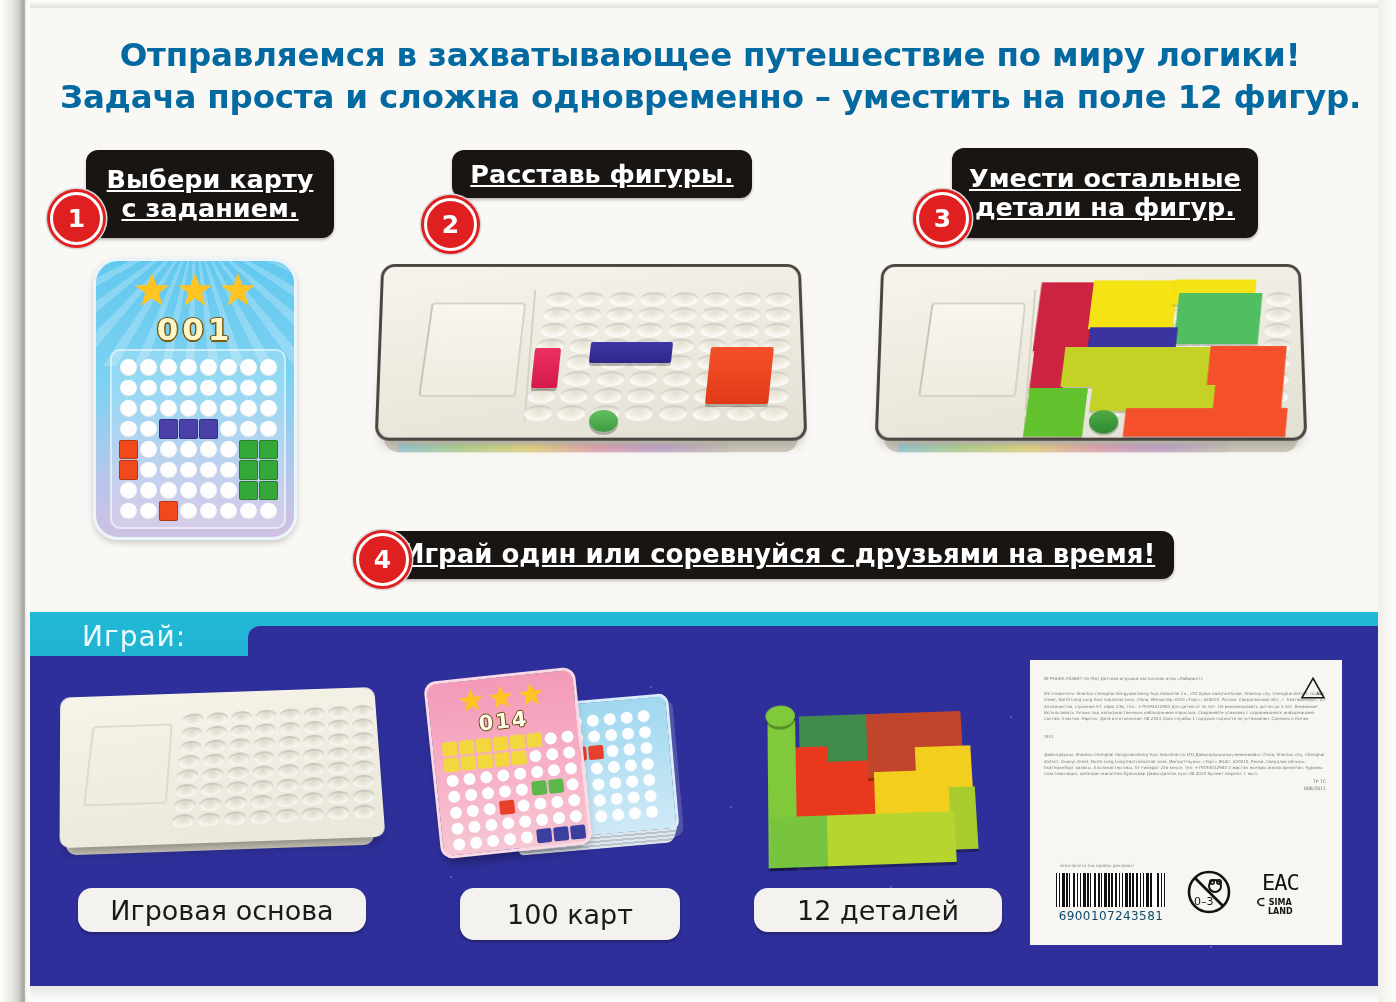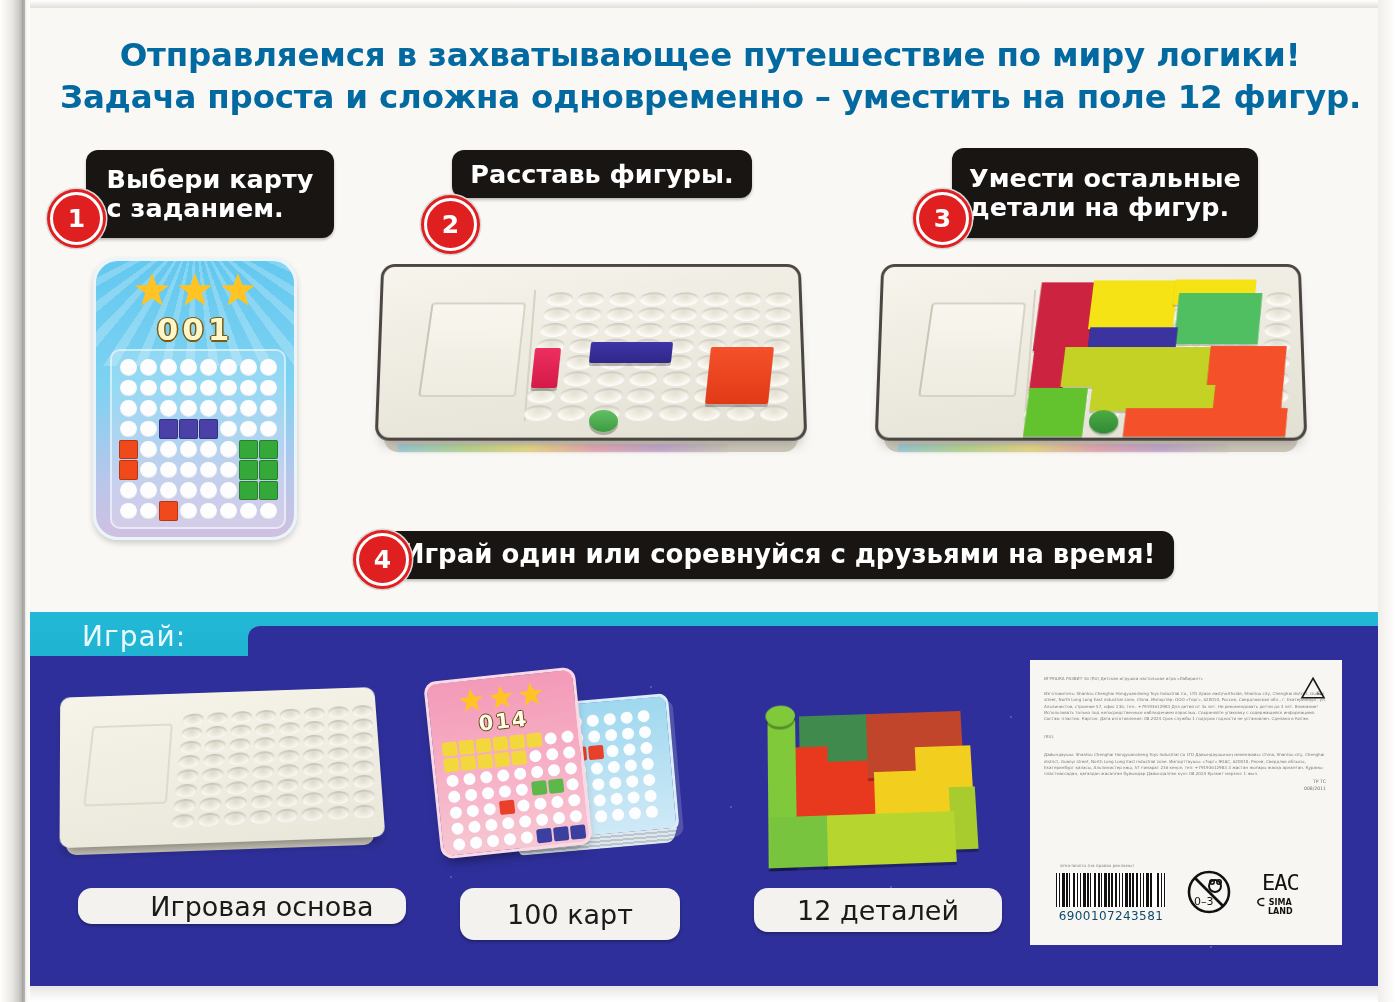--- a/index.html
+++ b/index.html
@@ -54,23 +54,24 @@
   
   .callout{
     position:absolute;
     background:#191513;
     border-radius:12px;
     color:#ffffff;
     font-weight:bold;
     display:flex;
     align-items:center;
     justify-content:center;
-    text-align:left;
+    text-align:center;
     box-shadow:0 2px 3px rgba(0,0,0,.25);
     line-height:1.12;
+    text-decoration:underline;
   }
   .callout .txt{padding:0 14px;}
   .badge{
     position:absolute;
     width:47px;height:47px;border-radius:50%;
     background:#e02020;
     border:3px solid #ffffff;
     box-shadow:0 0 0 3px #e02020, 0 0 0 4.5px #d9d9d9;
     color:#fff;font-weight:bold;font-size:25px;
     display:flex;align-items:center;justify-content:center;
@@ -339,21 +340,21 @@
   .pill{
     position:absolute;
     background:#f4f2ee;
     border-radius:14px;
     color:#1a1a1a;
     display:flex;align-items:center;justify-content:center;
     font-size:27px;
     box-shadow:0 2px 3px rgba(0,0,0,.3);
     font-family:"DejaVu Sans","Liberation Sans",sans-serif;
   }
-  #pill1{left:78px;top:888px;width:288px;height:36px;padding-left:40px;}
+  #pill1{left:78px;top:888px;width:288px;height:44px;}
   #pill2{left:460px;top:888px;width:220px;height:52px;}
   #pill3{left:754px;top:888px;width:248px;height:44px;}
 </style>
 </head>
 <body>
 
 <div class="page">
 
   <div class="box-spine">
     <div class="box-spine-line"></div>

